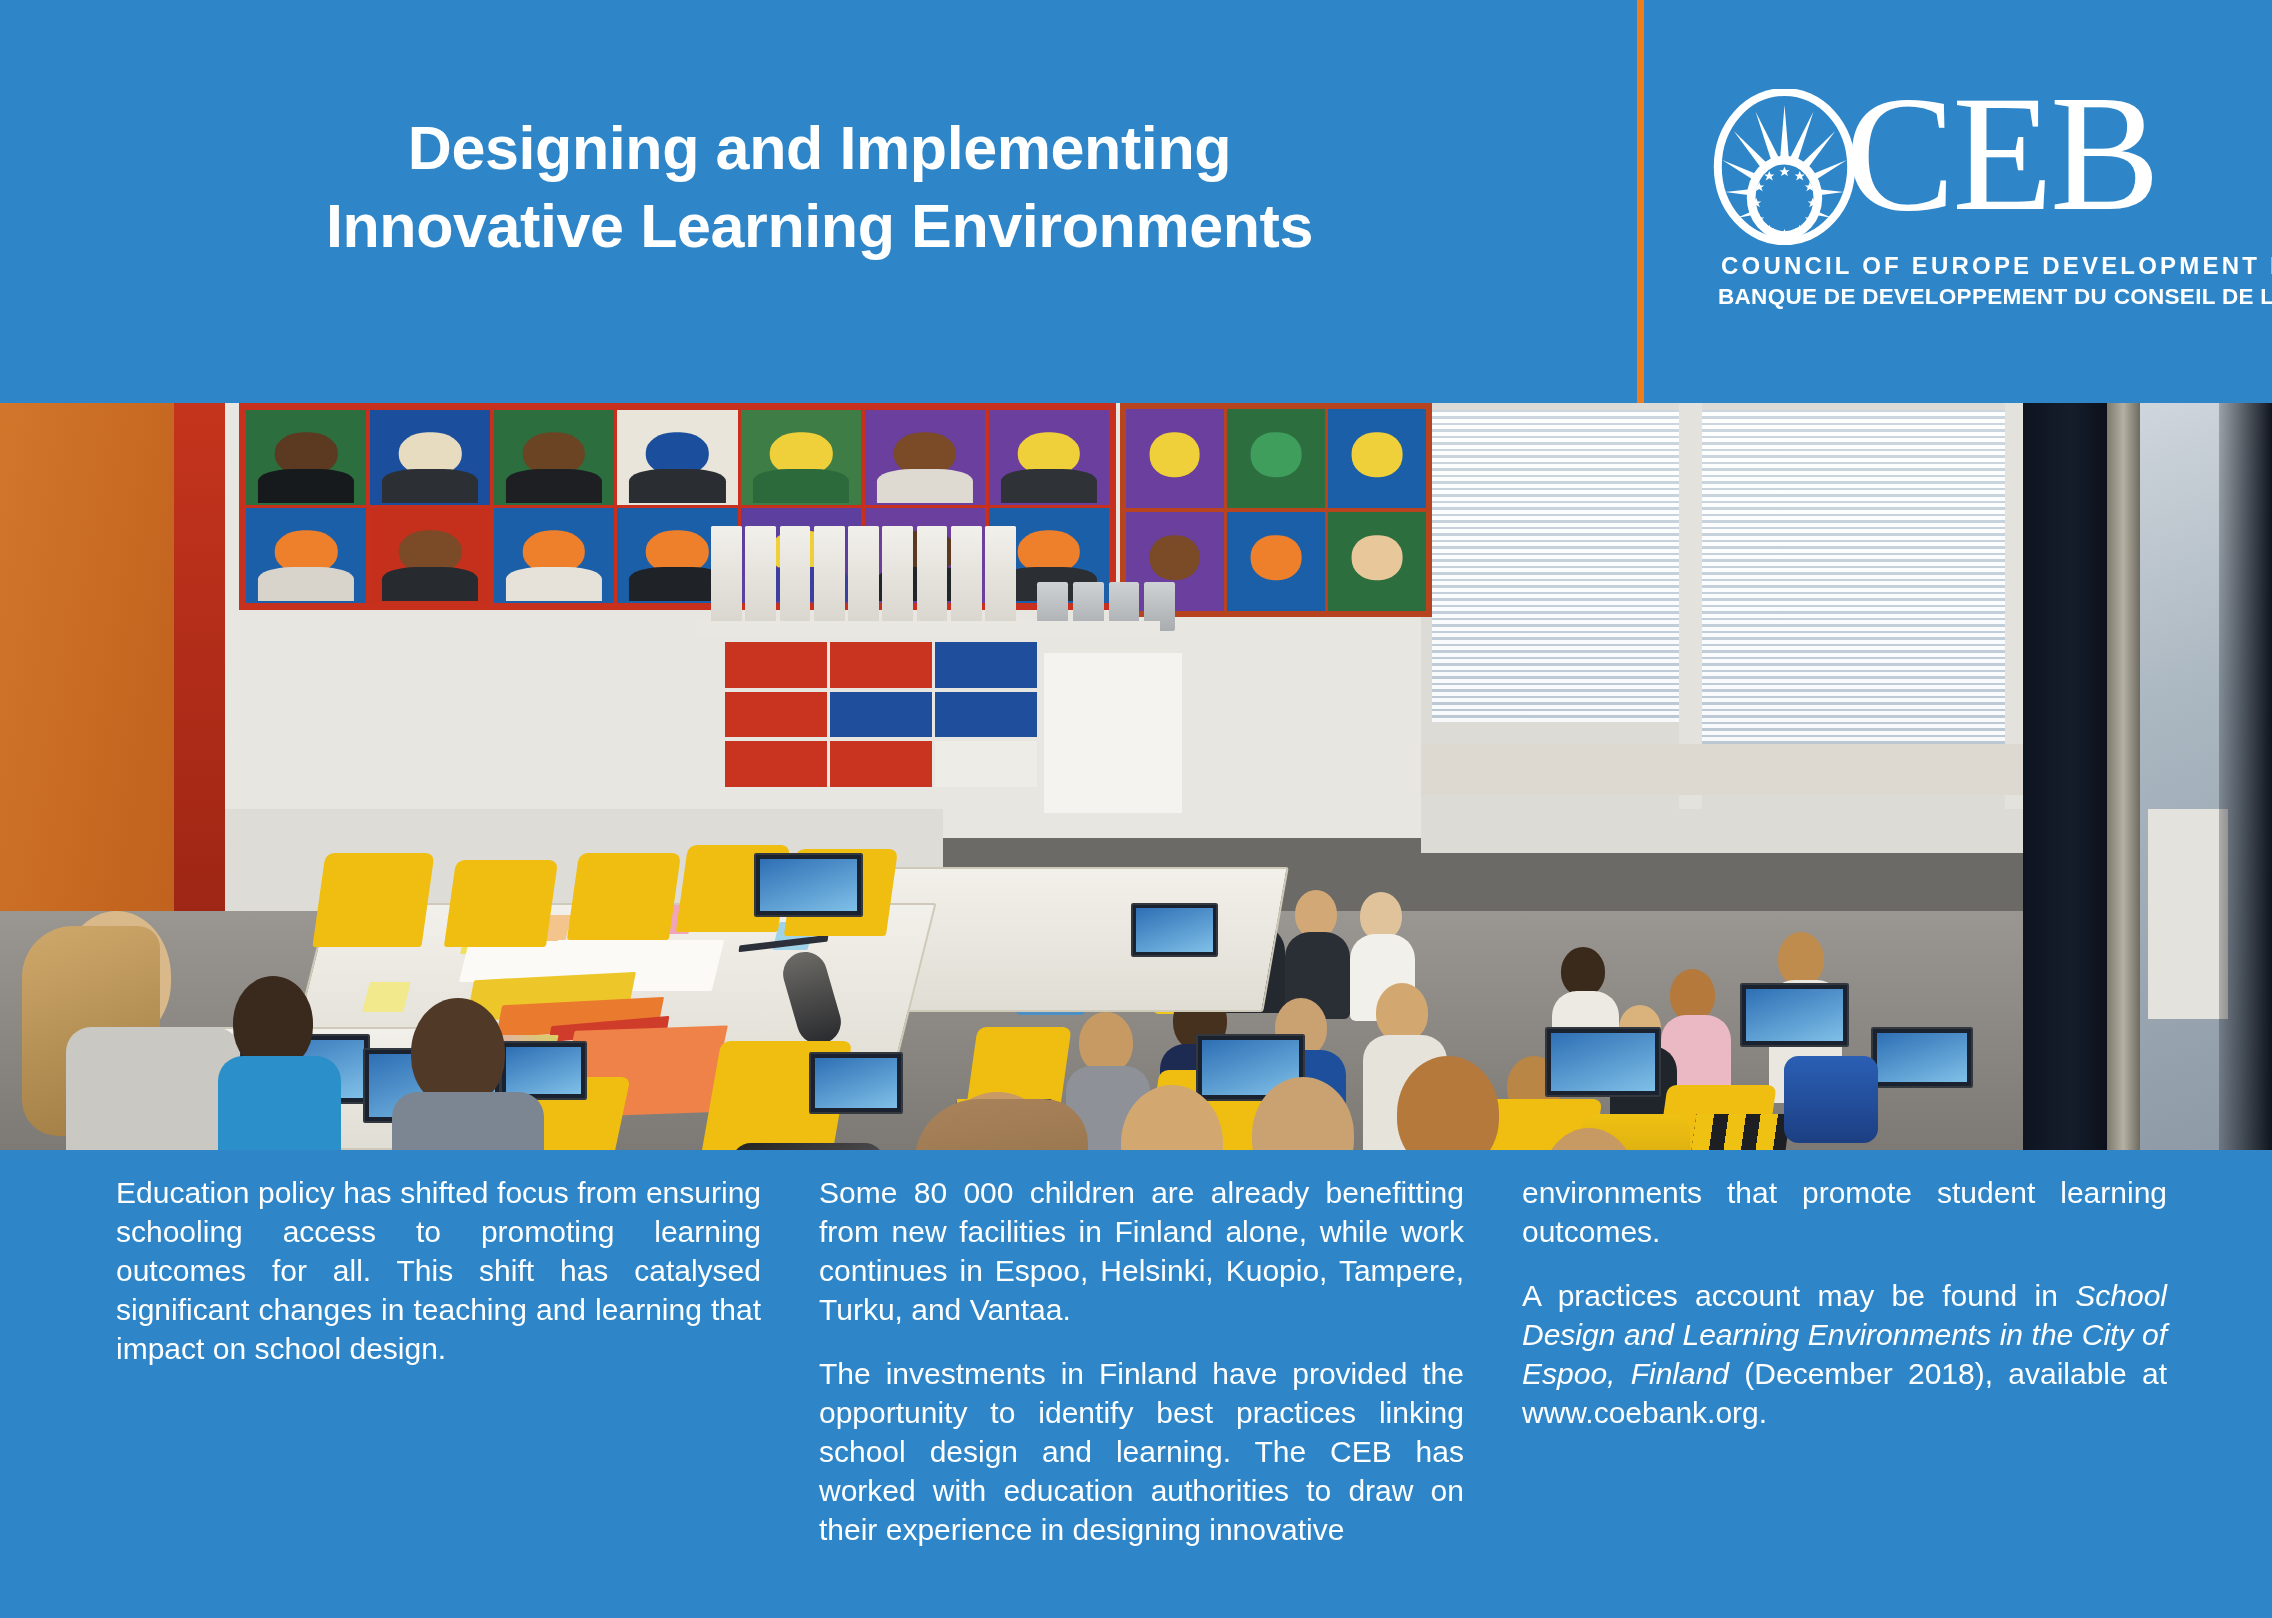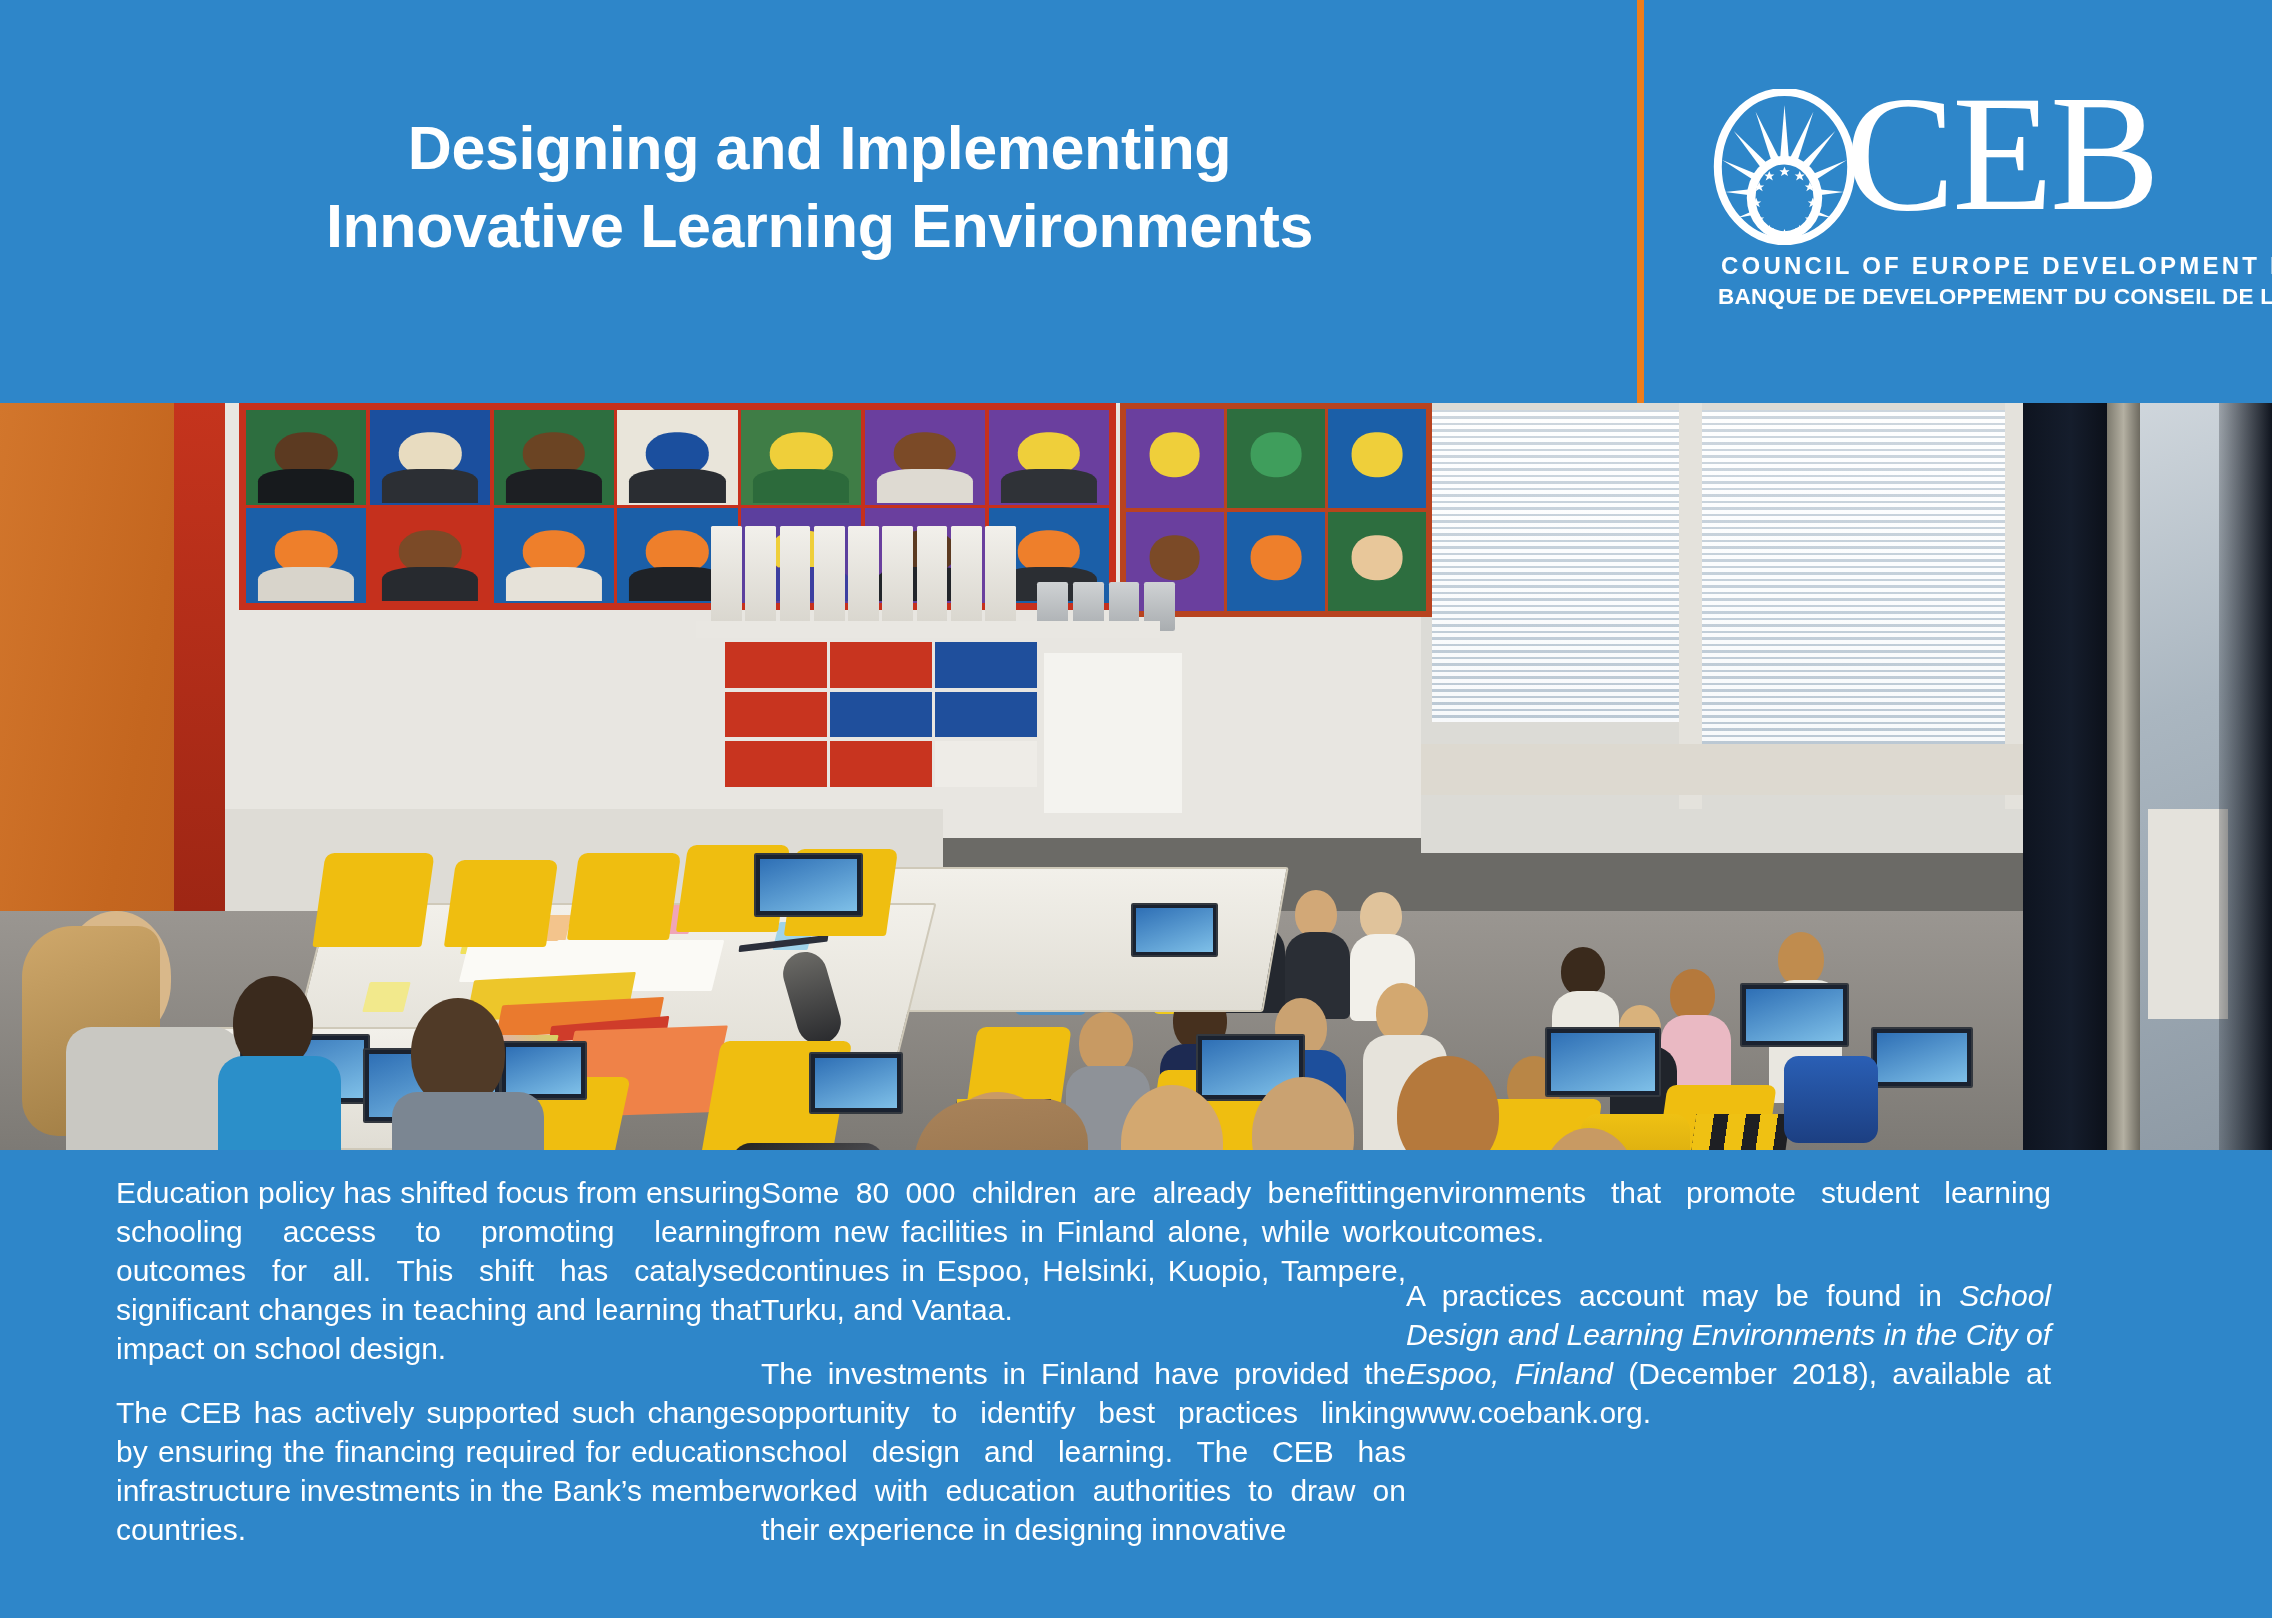--- a/index.html
+++ b/index.html
@@ -142,21 +142,21 @@
   .note { position:absolute; border-radius:1.5px; }
   .paper { position:absolute; background:#fbfaf6; border-radius:1.5px; }
 
   
   .content {
     position:absolute; left:0; top:1150px; width:2273px; height:468px;
     background:#2e86c9;
   }
   .cols {
     position:absolute; left:116px; top:23px; width:2052px;
-    display:flex; 
+    display:flex; gap:58px;
   }
   .col { width:645px; }
   .col p {
     font-size:30px; line-height:1.30; text-align:justify;
     margin-bottom:25px; hyphens:none;
   }
   .col p:last-child { margin-bottom:0; }
   .col p i { font-style:italic; }
   .tight { text-align:justify; }
 </style>
@@ -550,21 +550,20 @@
   <div class="ph door-paper"></div>
   <div class="ph door-frame"></div>
   <div class="ph door-dark2"></div>
 </div>
 
 <div class="content">
   <div class="cols">
 
     <div class="col">
       <p>Education policy has shifted focus from ensuring schooling access to promoting learning outcomes for all. This shift has catalysed significant changes in teaching and learning that impact on school design.</p>
-      <p>The CEB has actively supported such changes by ensuring the financing required for education infrastructure investments in the Bank’s member countries.</p>
     </div>
 
     <div class="col">
       <p>Some 80 000 children are already benefitting from new facilities in Finland alone, while work continues in Espoo, Helsinki, Kuopio, Tampere, Turku, and Vantaa.</p>
       <p>The investments in Finland have provided the opportunity to identify best practices linking school design and learning. The CEB has worked with education authorities to draw on their experience in designing   innovative</p>
     </div>
 
     <div class="col">
       <p>environments that promote  student  learning outcomes.</p>
       <p class="tight"><span>A practices account may be found in </span><i>School Design and Learning Environments in the City of Espoo, Finland</i><span> (December 2018), available at www.coebank.org.</span></p>

